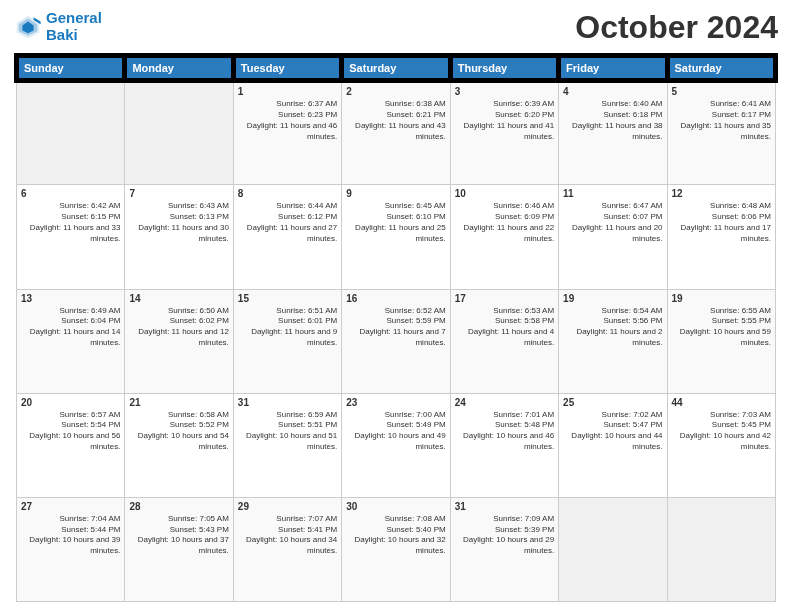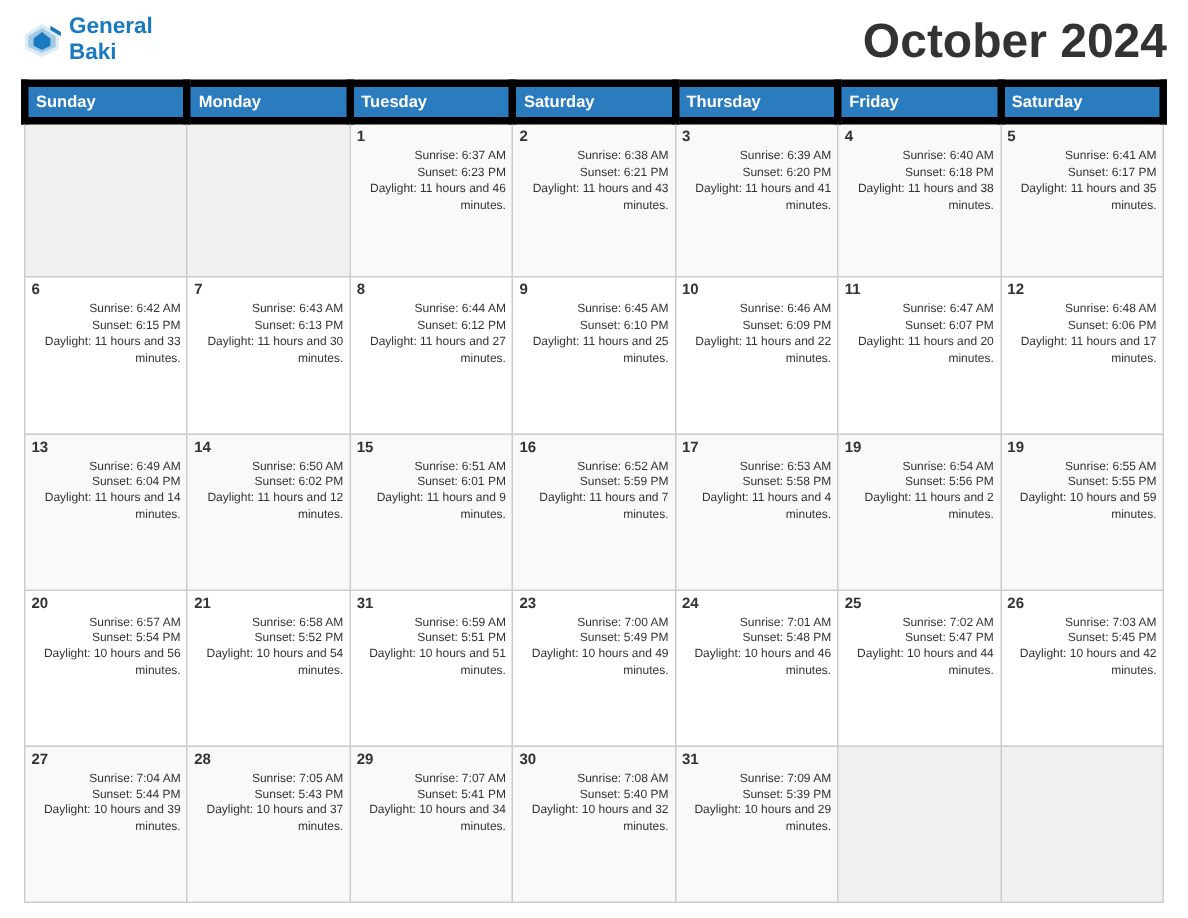--- a/index.html
+++ b/index.html
@@ -285,21 +285,21 @@
             Sunrise: 7:01 AM<br>Sunset: 5:48 PM<br>Daylight: 10 hours and 46 minutes.
           </div>
         </td>
           <td>
           <span class="day-num">25</span>
           <div class="day-info">
             Sunrise: 7:02 AM<br>Sunset: 5:47 PM<br>Daylight: 10 hours and 44 minutes.
           </div>
         </td>
           <td>
-          <span class="day-num">26</span>
+          <span class="day-num">44</span>
           <div class="day-info">
             Sunrise: 7:03 AM<br>Sunset: 5:45 PM<br>Daylight: 10 hours and 42 minutes.
           </div>
         </td>
         </tr>
         <tr>
           <td>
           <span class="day-num">27</span>
           <div class="day-info">
             Sunrise: 7:04 AM<br>Sunset: 5:44 PM<br>Daylight: 10 hours and 39 minutes.

